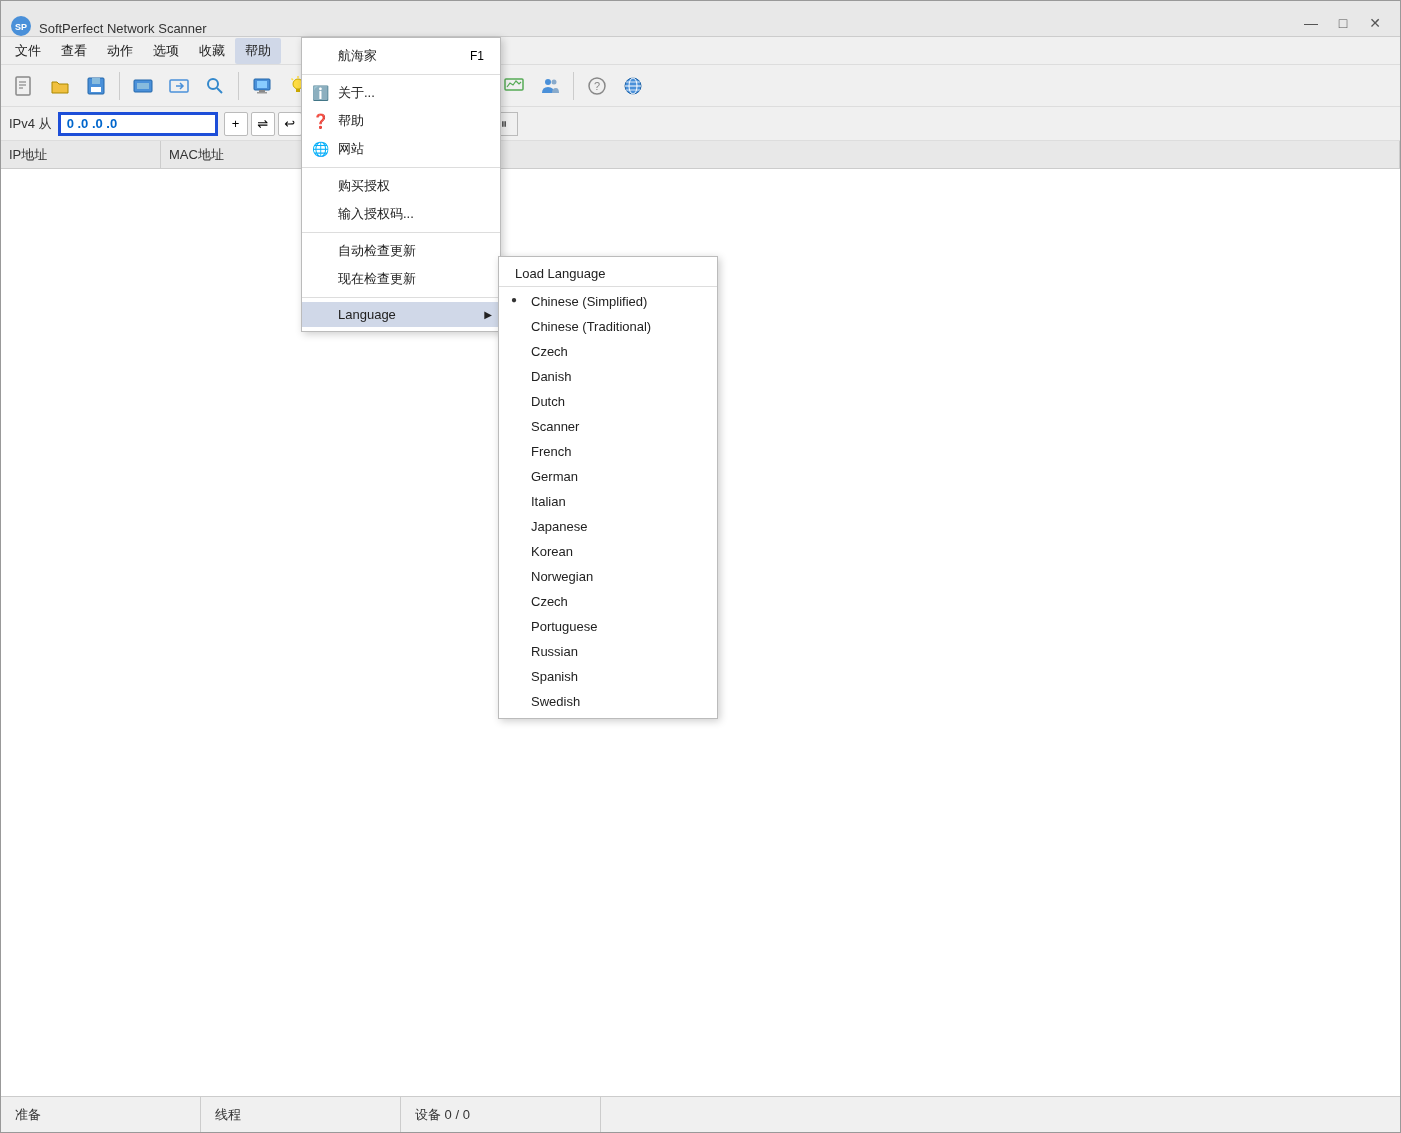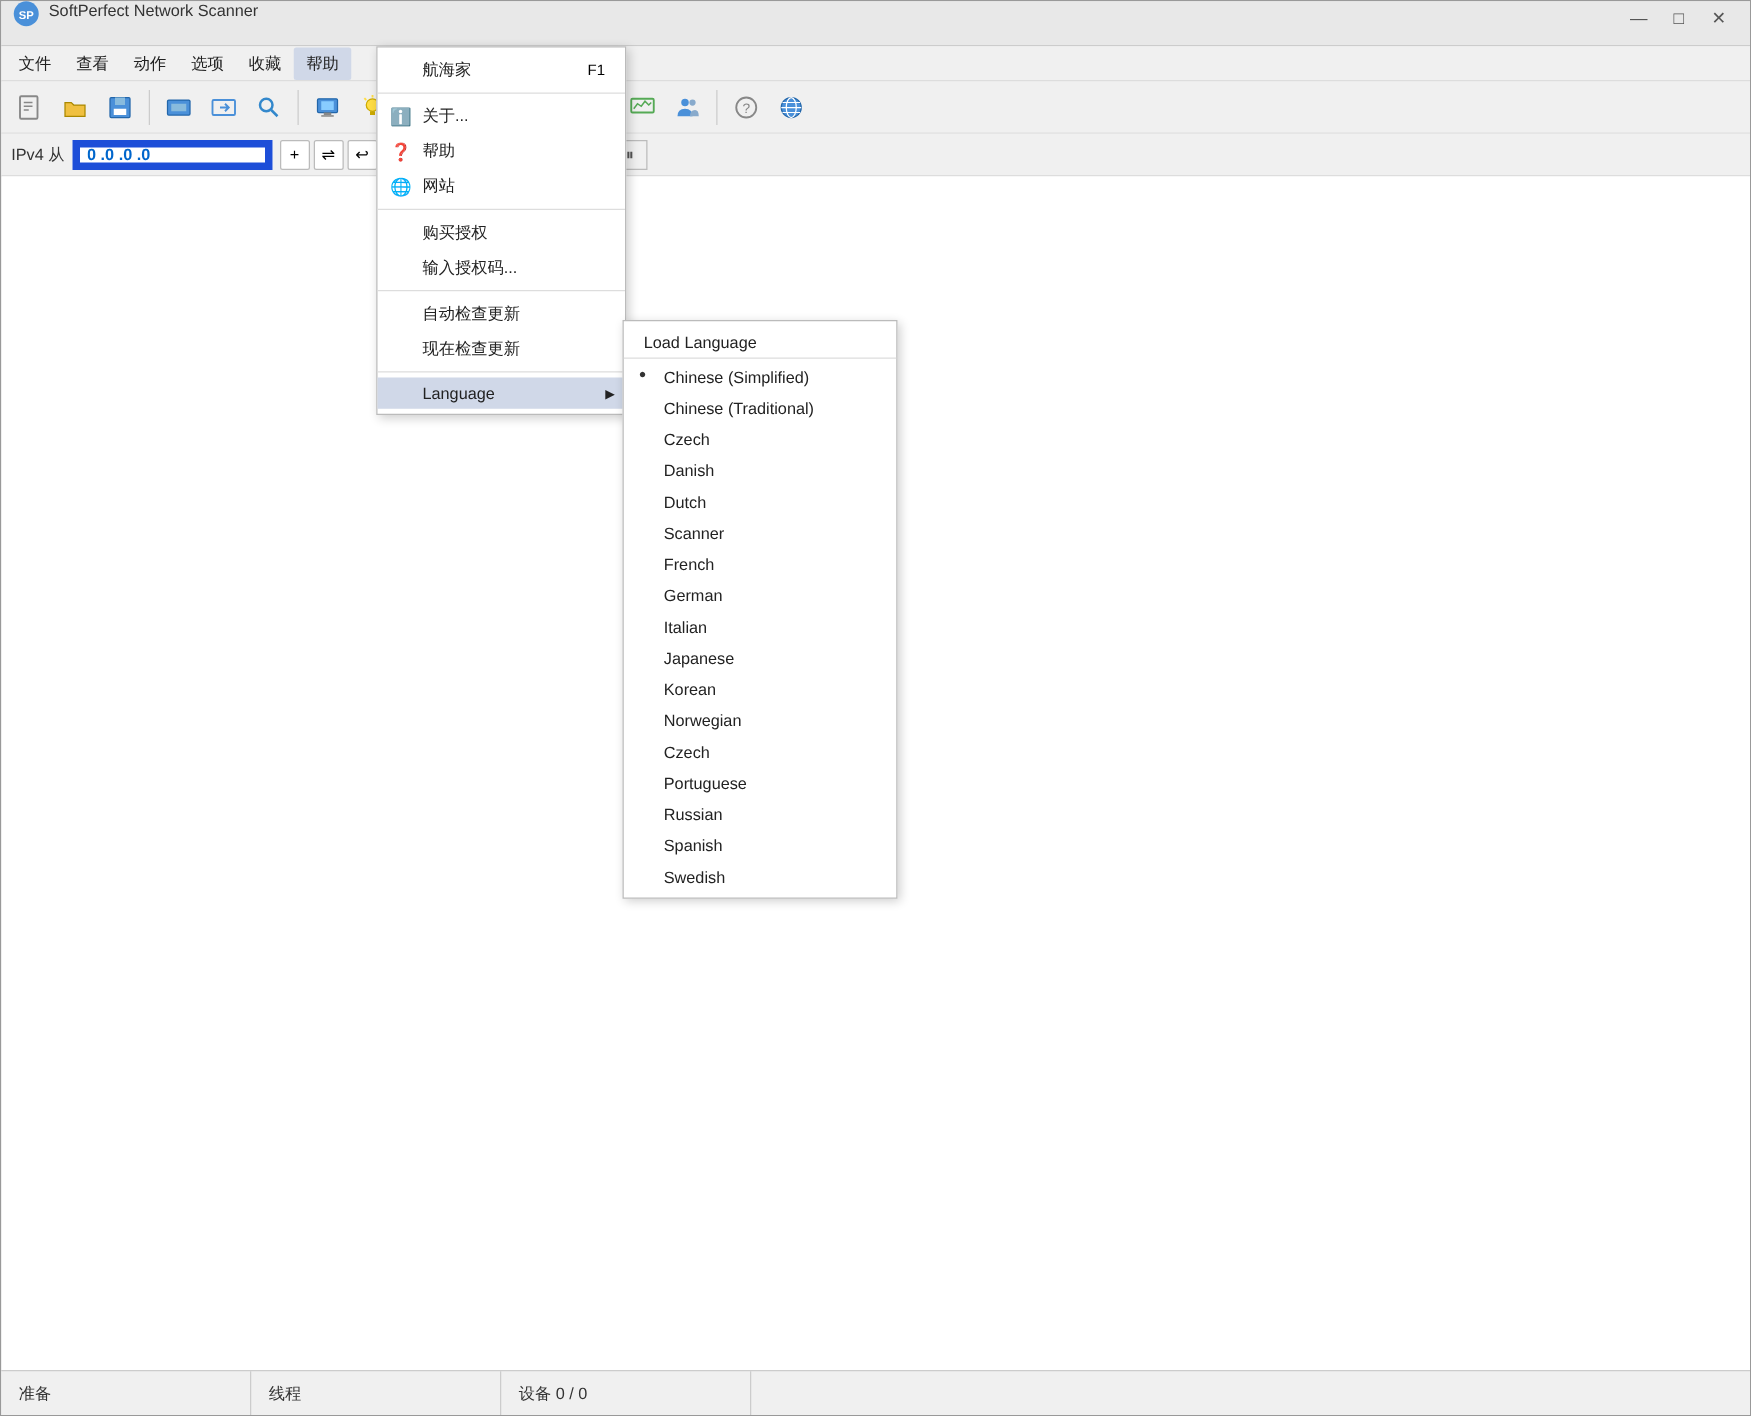--- a/index.html
+++ b/index.html
@@ -17,21 +17,21 @@
       height: 1133px;
       background: #f0f0f0;
       display: flex;
       flex-direction: column;
       border: 1px solid #999;
     }
     .title-bar {
       background: #e8e8e8;
       height: 36px;
       display: flex;
-      align-items: flex-start;
+      align-items: flex-end;
       padding: 0 10px;
       border-bottom: 1px solid #ccc;
       user-select: none;
     }
     .title-bar-icon {
       width: 20px;
       height: 20px;
       background: #4a90d9;
       border-radius: 50%;
       margin-right: 8px;
@@ -105,21 +105,21 @@
       height: 34px;
       display: flex;
       align-items: center;
       padding: 0 8px;
       border-bottom: 1px solid #ddd;
       gap: 6px;
     }
     .addr-label { font-size: 13px; color: #333; }
     .addr-input {
       background: white;
-      border: 6px solid #1d4ed8;
+      border: 3px solid #1d4ed8;
       height: 24px;
       width: 160px;
       padding: 2px 6px;
       font-size: 13px;
       color: #0066cc;
       font-weight: bold;
     }
     .addr-actions {
       display: flex; gap: 3px;
     }
@@ -578,20 +578,25 @@
       <span>▶</span>
       <span>开始扫描</span>
     </button>
     <button class="pause-btn">
       <span>⏸</span>
     </button>
   </div>
 
   <div class="main-content">
 
+    <div class="table-header">
+      <div class="col-header col-ip">IP地址</div>
+      <div class="col-header col-mac">MAC地址</div>
+      <div class="col-header col-host">主机名</div>
+    </div>
 
     <div class="table-body"></div>
   </div>
 
   <div class="status-bar">
     <div class="status-segment">准备</div>
     <div class="status-segment">线程</div>
     <div class="status-segment">设备  0 / 0</div>
   </div>
 </div>

